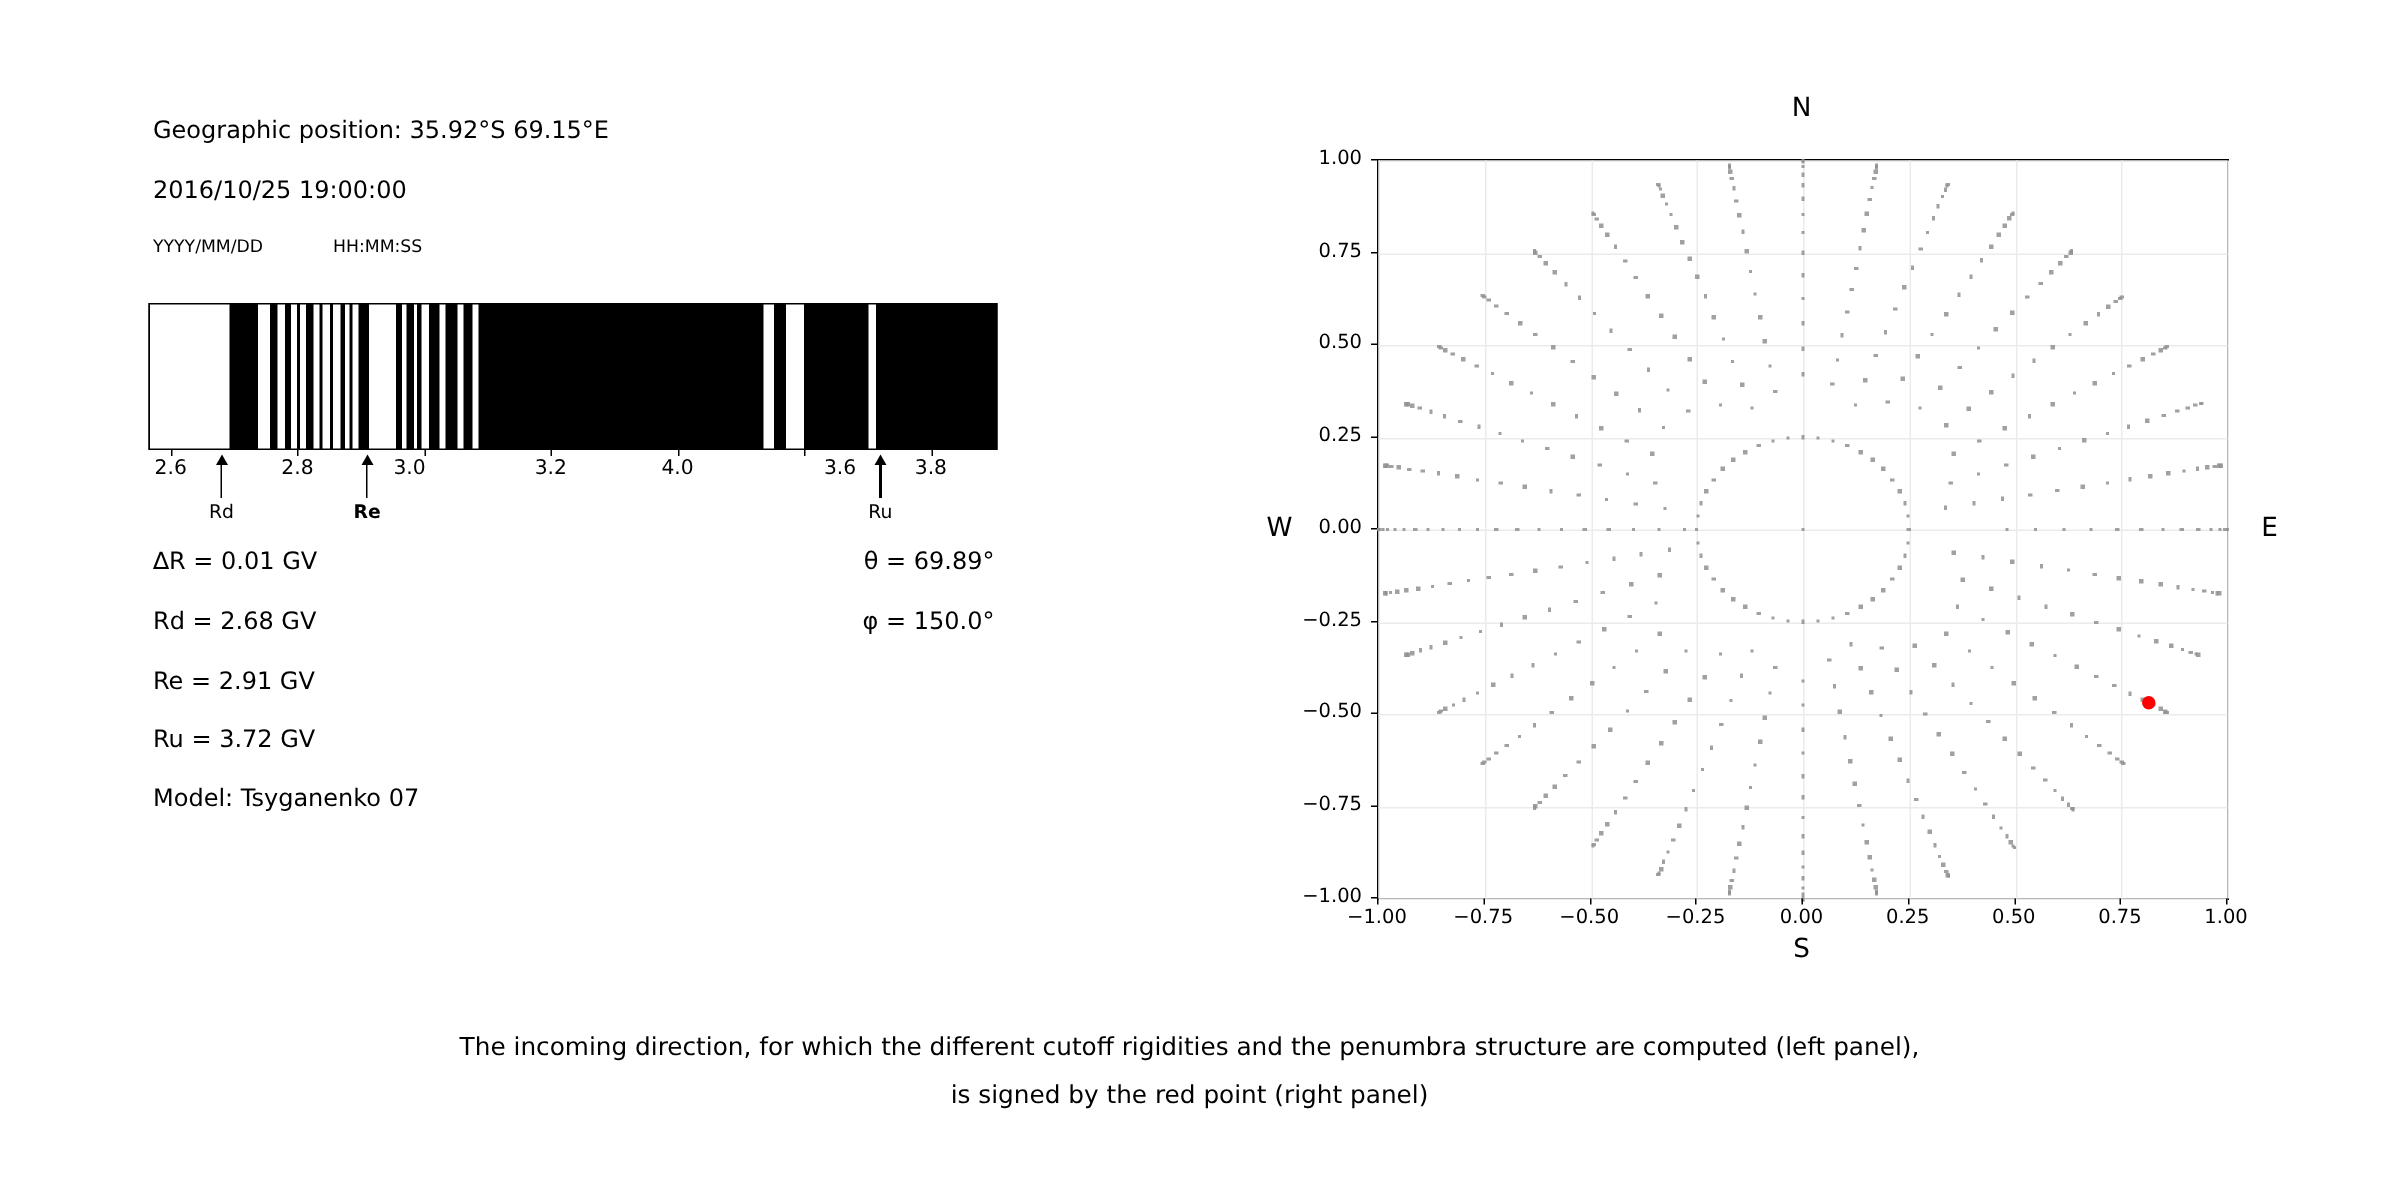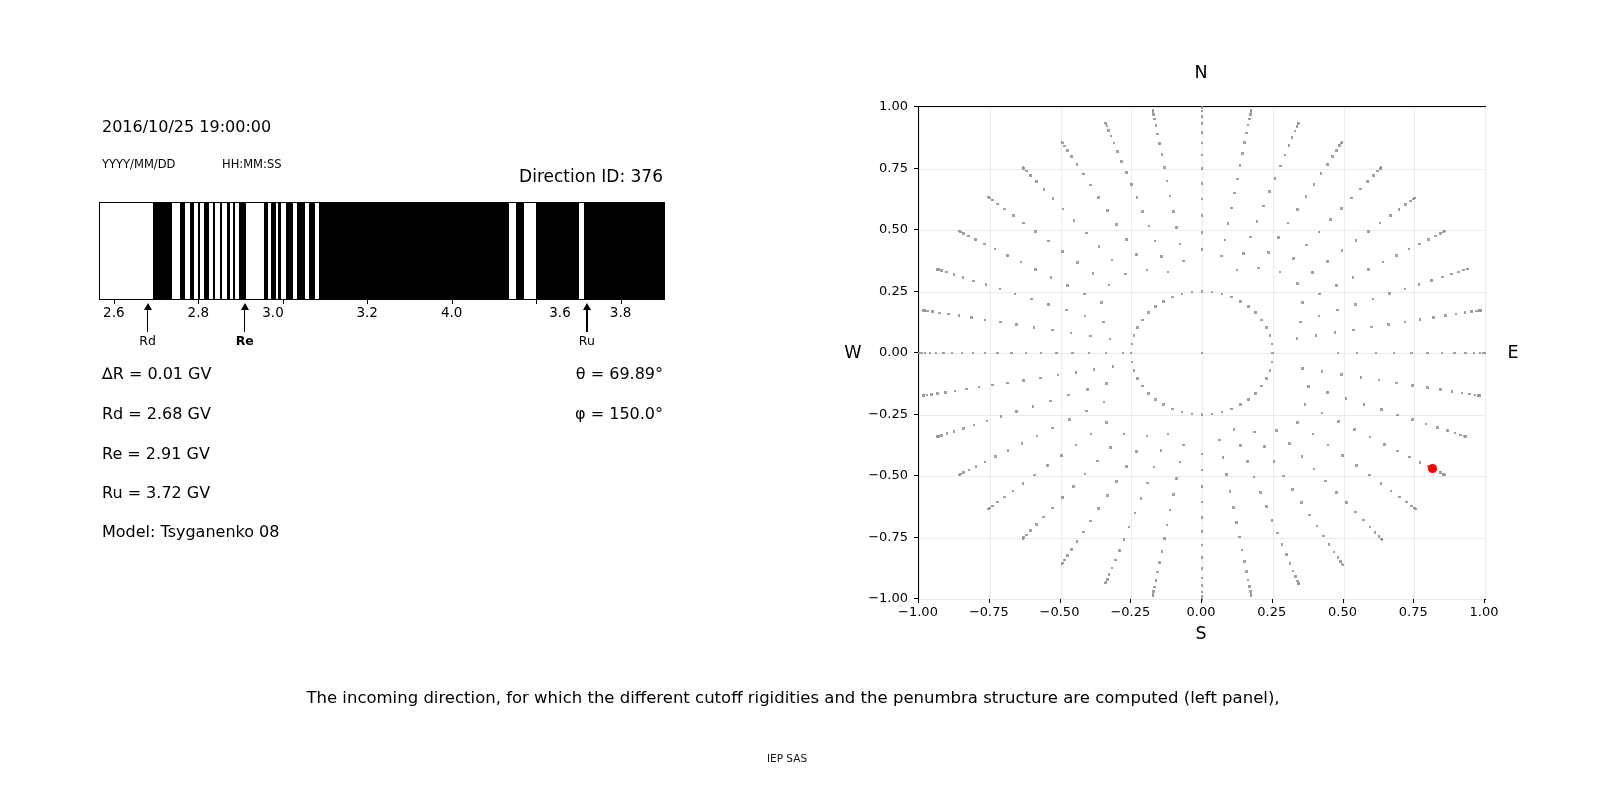--- a/index.html
+++ b/index.html
@@ -43,24 +43,24 @@
   #redPoint{width:9px;height:9px;border-radius:50%;background:#ff0000;z-index:5;}
   
   .caption{left:0;width:1586px;text-align:center;font-size:16.5px;line-height:20px;}
   .credit{left:0;width:1574px;text-align:center;font-size:10.5px;color:#111;}
 </style>
 </head>
 <body>
 
 <div class="canvas">
 
+  <div class="abs t16" style="left:102px;top:77px;">Geographic position: 35.92°S 69.15°E</div>
   <div class="abs t16" style="left:102px;top:117px;">2016/10/25 19:00:00</div>
   <div class="abs t11" style="left:102px;top:157px;">YYYY/MM/DD</div>
   <div class="abs t11" style="left:222px;top:157px;">HH:MM:SS</div>
-  <div class="abs t17" style="left:400px;top:166px;width:263px;text-align:right;">Direction ID: 376</div>
 
   <div class="abs" id="strip">
       <div class="band" style="left: 0%; width: 9.32836%; background: rgb(255, 255, 255);"></div>
       <div class="band" style="left: 12.8358%; width: 1.34328%; background: rgb(255, 255, 255);"></div>
       <div class="band" style="left: 15%; width: 0.895522%; background: rgb(255, 255, 255);"></div>
       <div class="band" style="left: 16.6418%; width: 0.746269%; background: rgb(255, 255, 255);"></div>
       <div class="band" style="left: 17.6866%; width: 0.820896%; background: rgb(255, 255, 255);"></div>
       <div class="band" style="left: 19.3284%; width: 0.746269%; background: rgb(255, 255, 255);"></div>
       <div class="band" style="left: 20.4478%; width: 0.746269%; background: rgb(255, 255, 255);"></div>
       <div class="band" style="left: 21.7164%; width: 0.820896%; background: rgb(255, 255, 255);"></div>
@@ -106,21 +106,21 @@
         <div class="mhead"></div>
         <div class="mshaft"></div>
       </div>
       <div class="abs mlabel" style="left: 568.9px;">Ru</div>
     </div>
 
   <div class="abs t16" style="left:102px;top:364px;">∆R = 0.01 GV</div>
   <div class="abs t16" style="left:102px;top:404px;">Rd = 2.68 GV</div>
   <div class="abs t16" style="left:102px;top:444px;">Re = 2.91 GV</div>
   <div class="abs t16" style="left:102px;top:483px;">Ru = 3.72 GV</div>
-  <div class="abs t16" style="left:102px;top:522px;">Model: Tsyganenko 08</div>
+  <div class="abs t16" style="left:102px;top:522px;">Model: Tsyganenko 07</div>
   <div class="abs t16" style="left:463px;top:364px;width:200px;text-align:right;">θ = 69.89°</div>
   <div class="abs t16" style="left:463px;top:404px;width:200px;text-align:right;">φ = 150.0°</div>
 
   <div class="abs compass" style="left:1171px;top:62px;width:60px;">N</div>
   <div class="abs compass" style="left:1171px;top:623px;width:60px;">S</div>
   <div class="abs compass" style="left:837px;top:342px;width:32px;">W</div>
   <div class="abs compass" style="left:1497px;top:342px;width:32px;">E</div>
 
   <div class="abs" id="dirplot">
       <div class="gridlineV" style="left: 0px;"></div>
@@ -746,15 +746,15 @@
       <div class="ytickLabel tickLabel" style="top: 405.5px;">−0.25</div>
       <div class="ytickMark" style="top: 475px;"></div>
       <div class="ytickLabel tickLabel" style="top: 467px;">−0.50</div>
       <div class="ytickMark" style="top: 536.5px;"></div>
       <div class="ytickLabel tickLabel" style="top: 528.5px;">−0.75</div>
       <div class="ytickMark" style="top: 598px;"></div>
       <div class="ytickLabel tickLabel" style="top: 590px;">−1.00</div>
     </div>
 
   <div class="abs caption" style="top:688px;">The incoming direction, for which the different cutoff rigidities and the penumbra structure are computed (left panel),</div>
-  <div class="abs credit" style="top:752px;">IEP SAS</div>
+  <div class="abs caption" style="top:720px;">is signed by the red point (right panel)</div>
 
 </div>
 
 </body></html>

